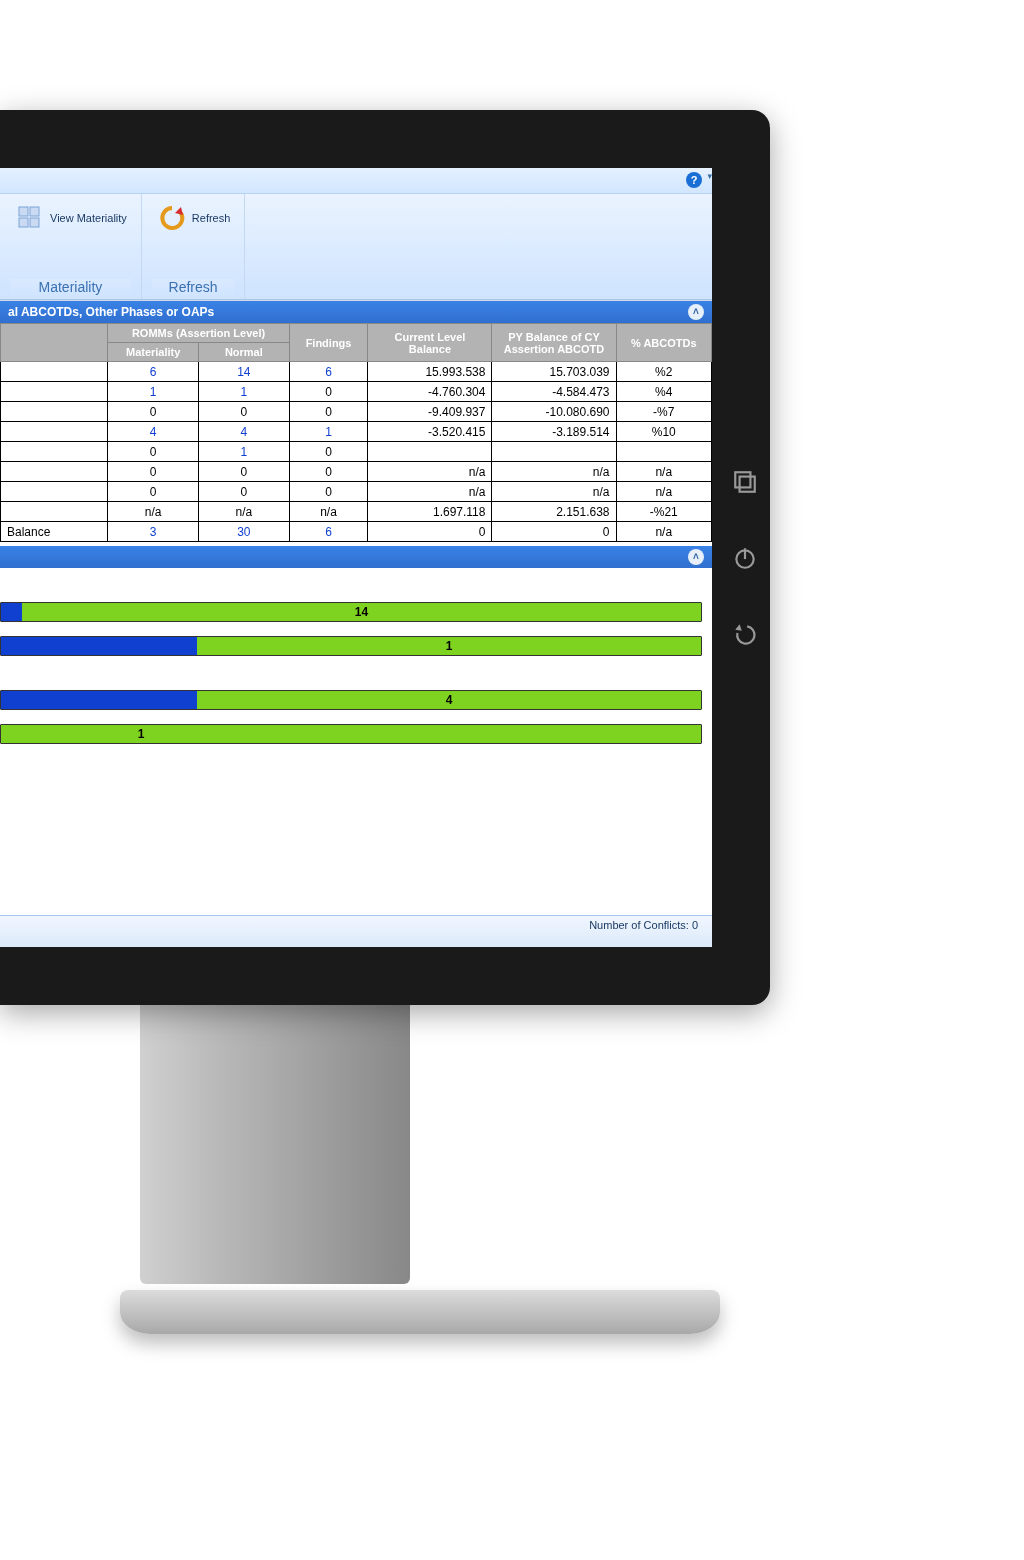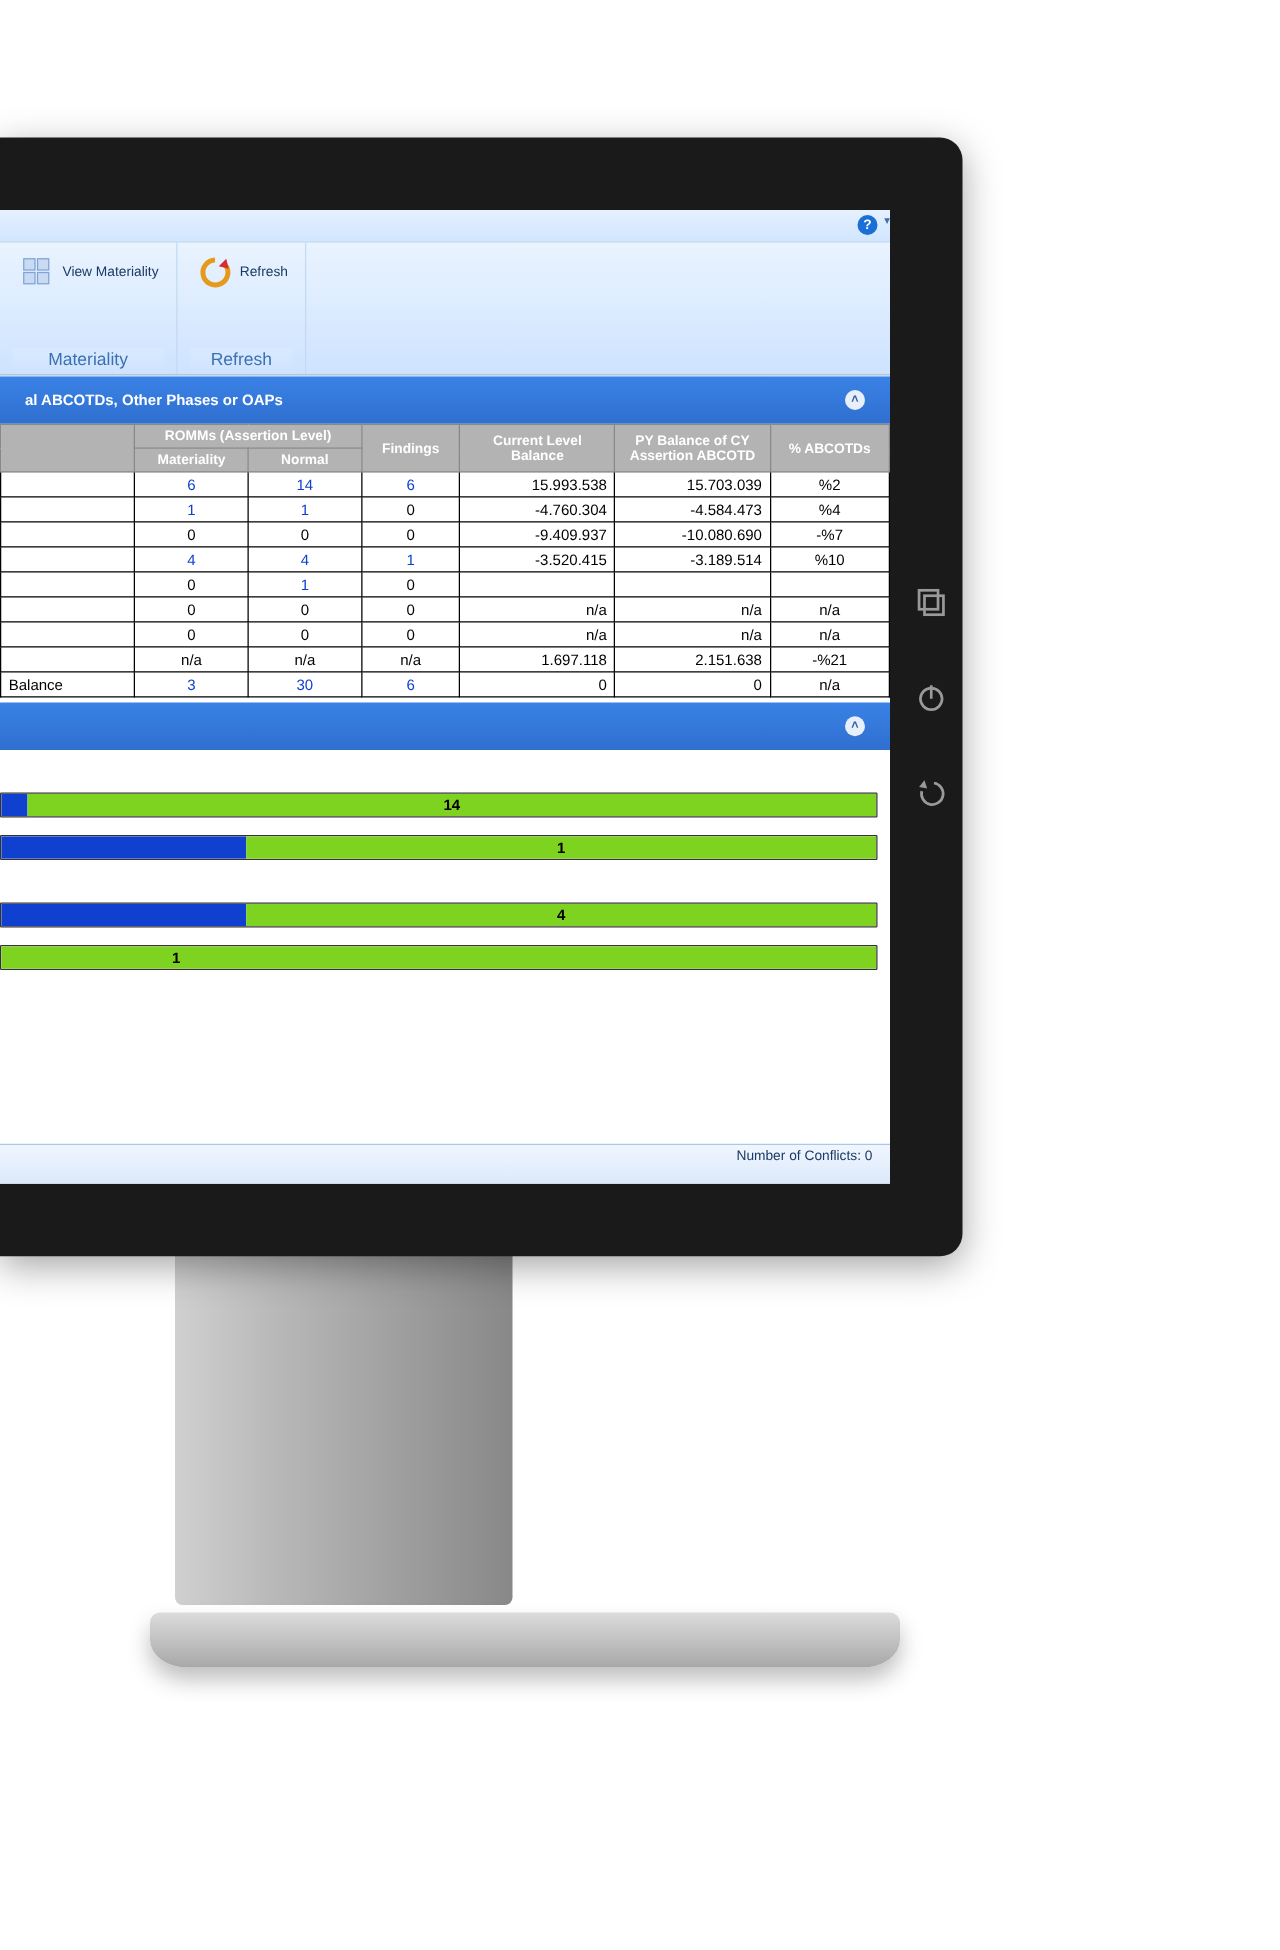--- a/index.html
+++ b/index.html
@@ -118,25 +118,25 @@
   .scroll-wrap {
     position: absolute;
     inset: 0;
     overflow-y: scroll;
   }
   .panel-header {
     background: linear-gradient(#3a82e6, #2f6fcf);
     color: #fff;
     font-weight: bold;
     font-size: 12px;
-    padding: 4px 20px;
+    padding: 4px 8px;
     display: flex;
     align-items: center;
     justify-content: space-between;
-    height: 38px;
+    height: 22px;
   }
   .collapse-btn {
     width: 16px;
     height: 16px;
     border-radius: 50%;
     background: #e6effa;
     color: #2f5e9e;
     font-size: 10px;
     text-align: center;
     line-height: 15px;

